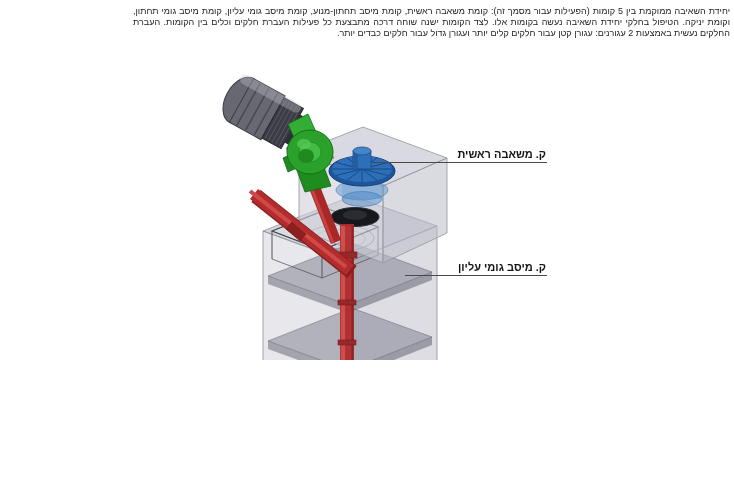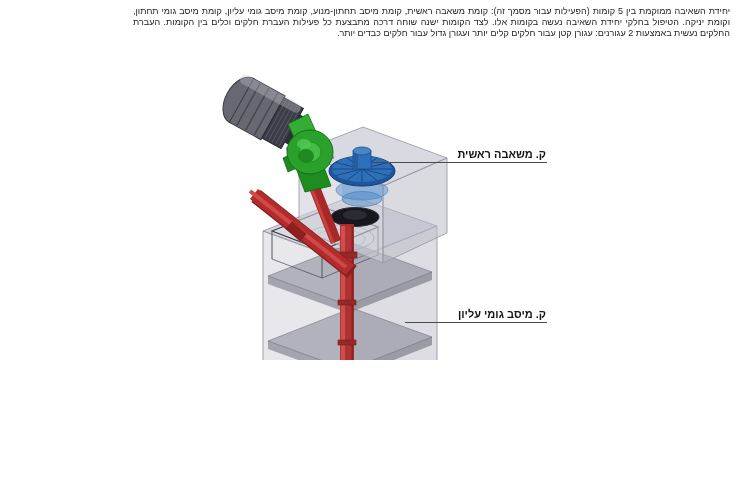--- a/index.html
+++ b/index.html
@@ -21,21 +21,21 @@
     display:flex;align-items:flex-end;direction:ltr;
   }
   .callout-line{flex:1 1 auto;min-width:0;border-bottom:1px solid #4a4a4a;height:0;}
   .callout-text{
     flex:0 0 auto;white-space:nowrap;direction:rtl;
     font-size:11px;font-weight:700;color:#141414;
     border-bottom:1px solid #4a4a4a;padding:0 1px 1px 3px;line-height:14px;
   }
   #callout-1{top:147px;left:372px;}
   #callout-2{top:200px;left:378px;}
-  #callout-3{top:260px;left:405px;margin-top:47px;}
+  #callout-3{top:260px;left:405px;}
   #callout-4{top:323px;left:430px;}
   #callout-5{top:372px;left:436px;text-align:right;}
 </style>
 </head>
 <body>
 
 <div id="stage">
 
   <div class="intro" dir="rtl">יחידת השאיבה ממוקמת בין 5 קומות (הפעילות עבור מסמך זה): קומת משאבה ראשית, קומת מיסב תחתון-מנוע, קומת מיסב גומי עליון, קומת מיסב גומי תחתון, וקומת יניקה. הטיפול בחלקי יחידת השאיבה נעשה בקומות אלו. לצד הקומות ישנה שוחה דרכה מתבצעת כל פעילות העברת חלקים וכלים בין הקומות. העברת החלקים נעשית באמצעות 2 עגורנים: עגורן קטן עבור חלקים קלים יותר ועגורן גדול עבור חלקים כבדים יותר.</div>
 

